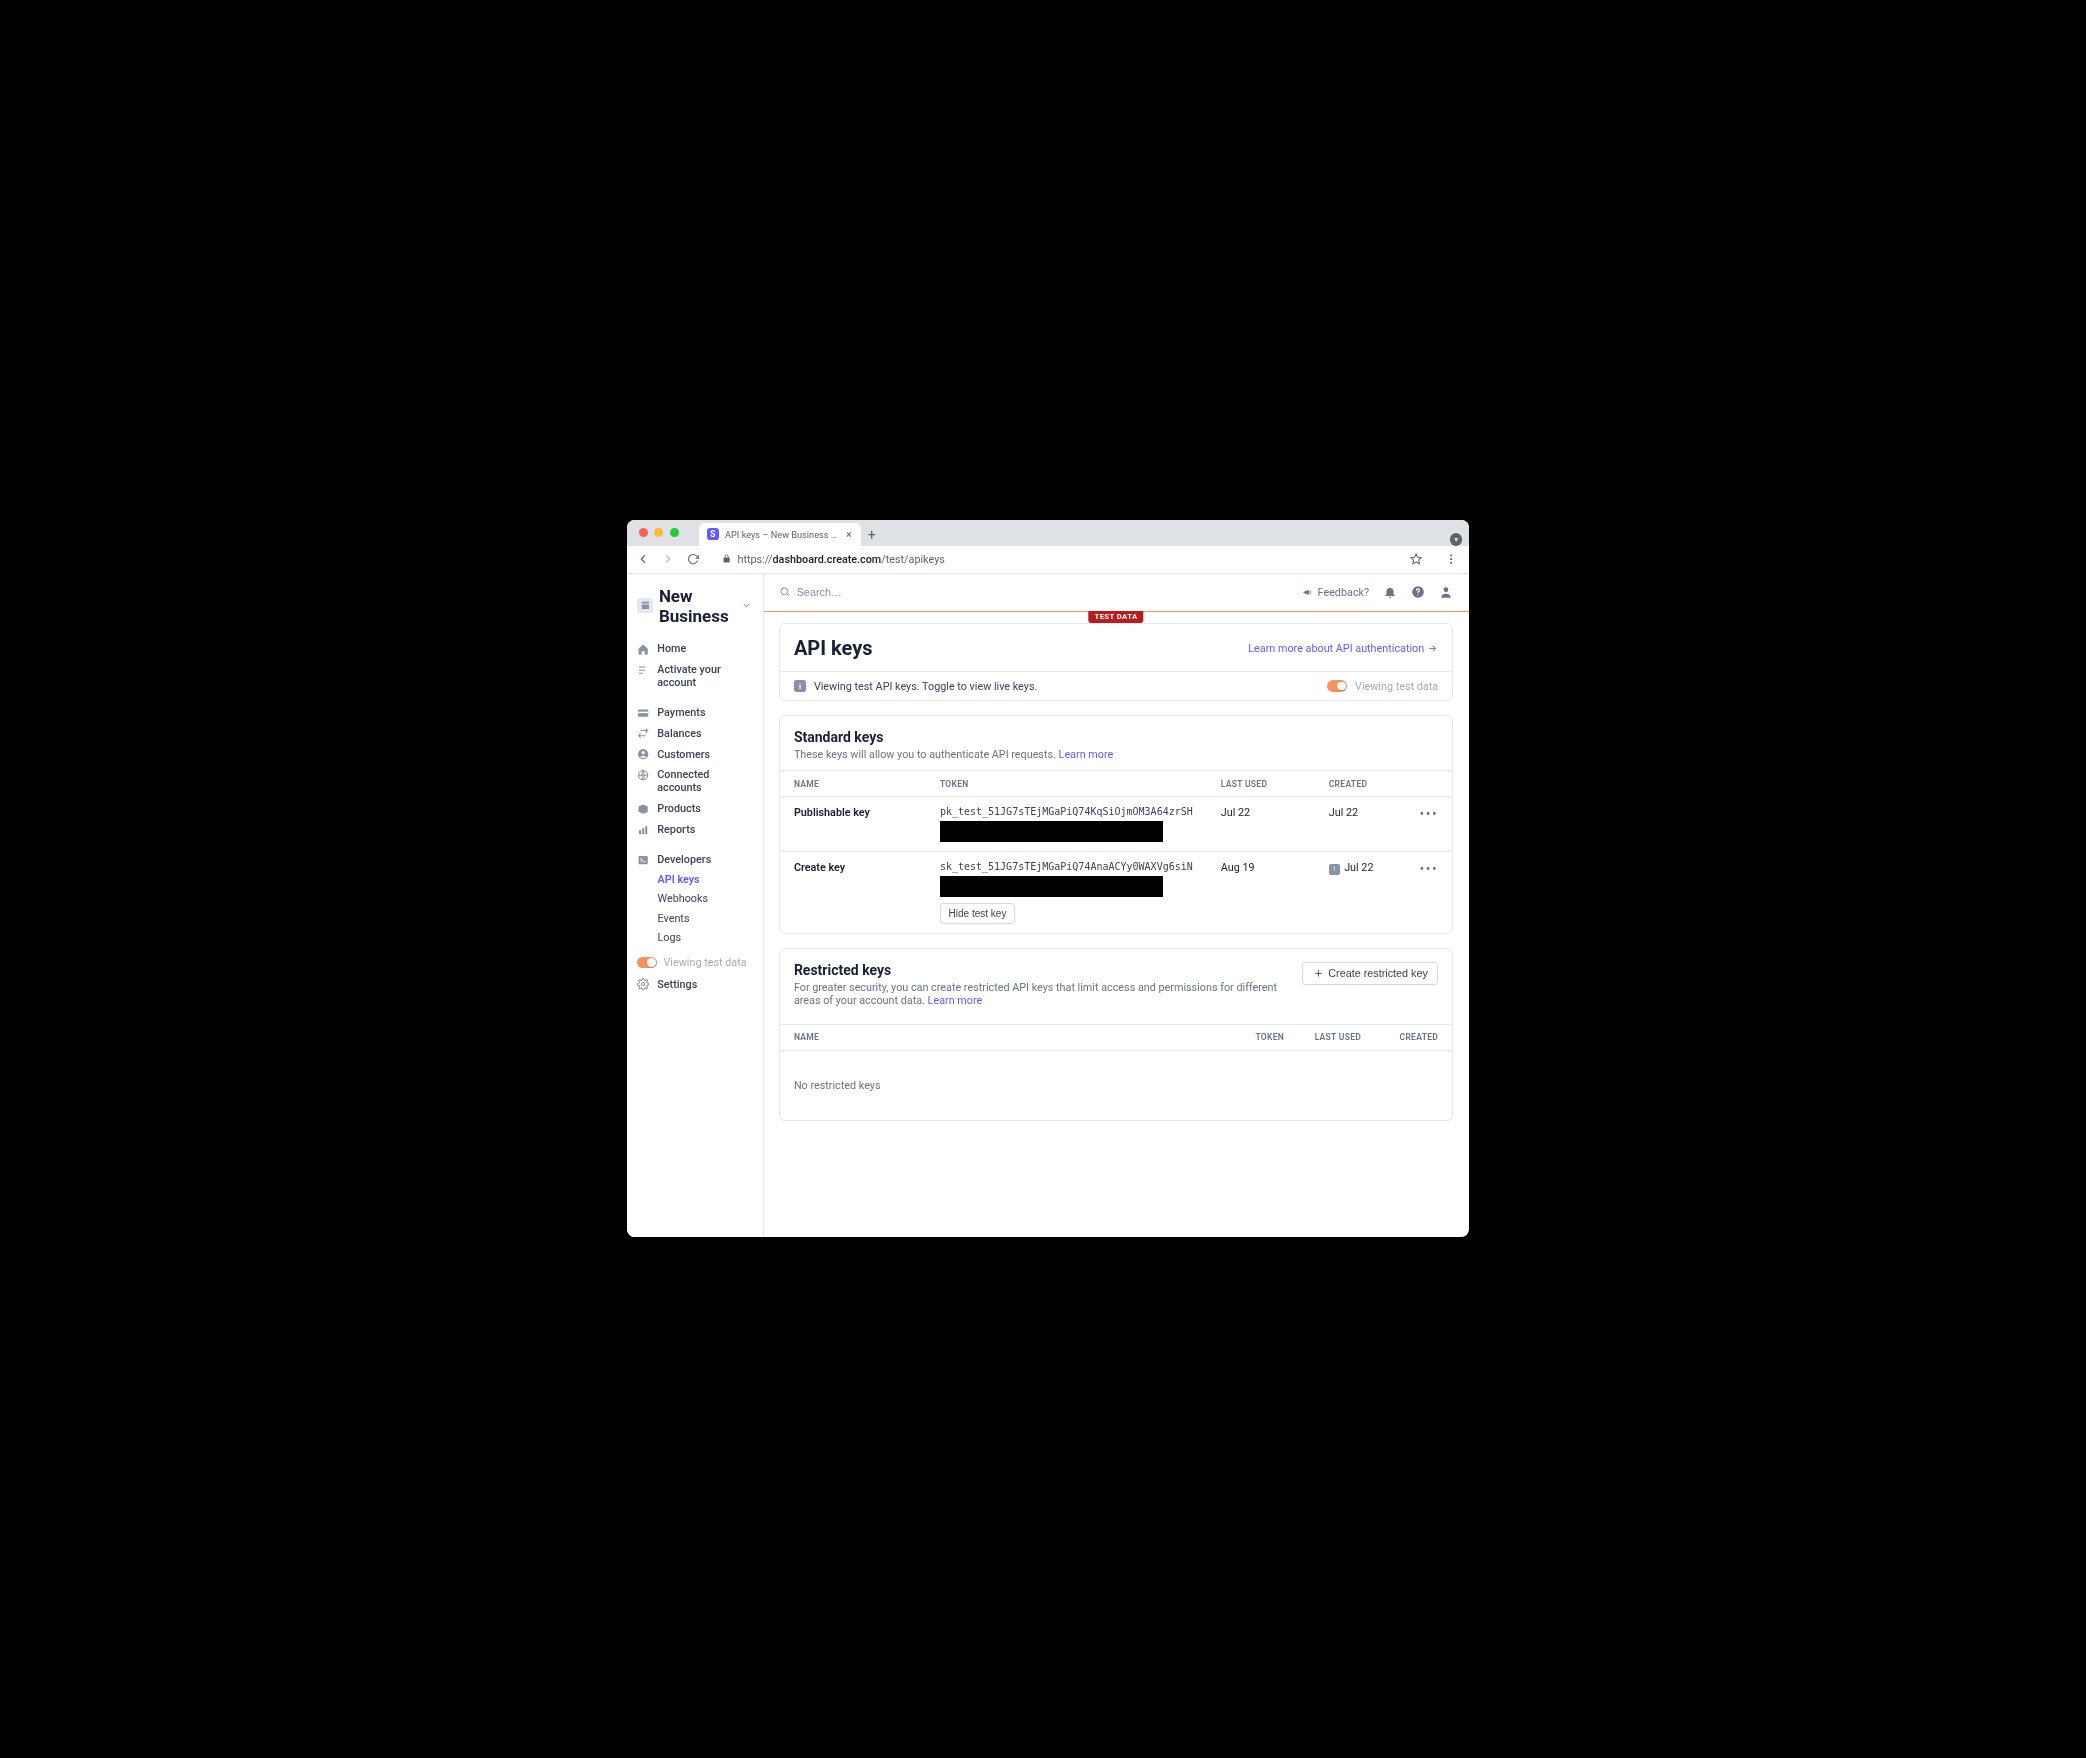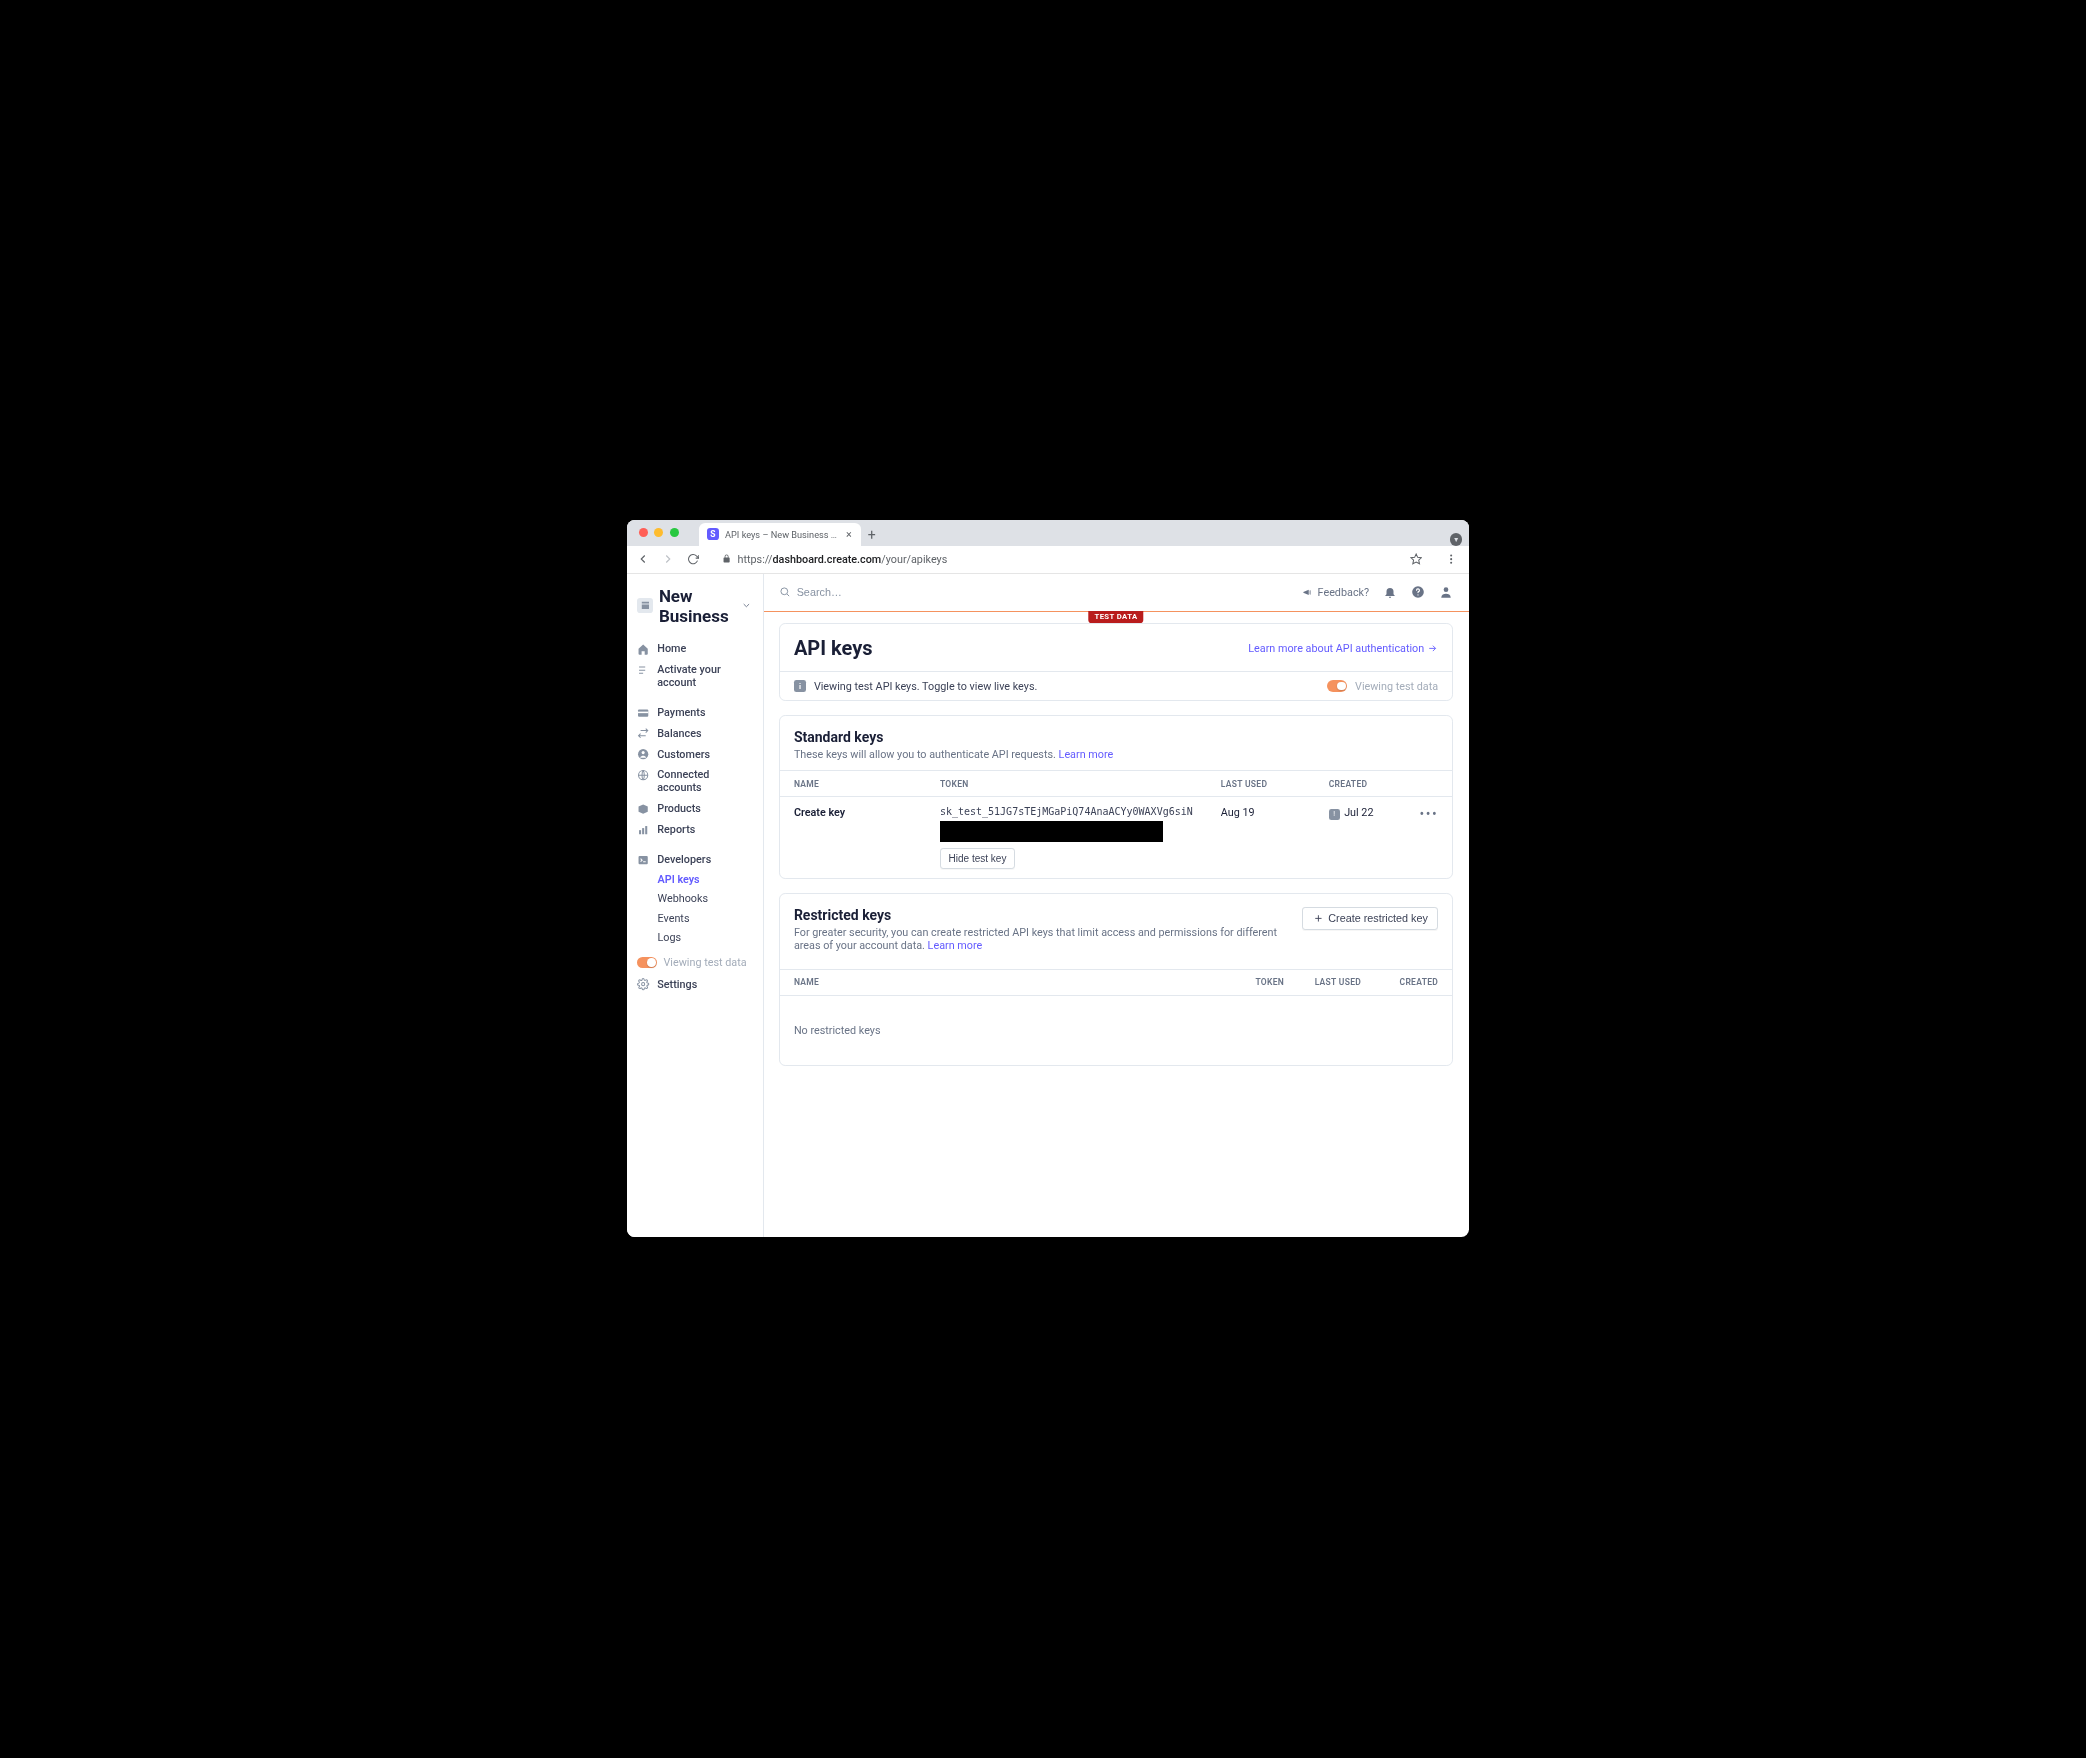--- a/index.html
+++ b/index.html
@@ -210,21 +210,21 @@
             <path d="M20.49 15a9 9 0 1 1-2.12-9.36L23 10"></path>
           </svg>
     </div>
     <div class="url-box">
       <span class="lock-ic">
         <svg width="9.2" height="9.2" viewBox="0 0 24 24" fill="currentColor">
               <path d="M12 1a5 5 0 0 0-5 5v3H6a2 2 0 0 0-2 2v9a2 2 0 0 0 2 2h12a2 2 0 0 0 2-2v-9a2 2 0 0 0-2-2h-1V6a5 5 0 0 0-5-5zm-3 5a3 3 0 1 1 6 0v3H9V6z"></path>
             </svg>
       </span>
       <span class="url-text">
-        <span class="dim">https://</span><span class="bold">dashboard.create.com</span><span class="dim">/your/apikeys</span>
+        <span class="dim">https://</span><span class="bold">dashboard.create.com</span><span class="dim">/test/apikeys</span>
       </span>
       <span class="star-ic">
         <svg width="12.3" height="12.3" viewBox="0 0 24 24" fill="none" stroke="currentColor" stroke-width="2">
               <polygon points="12 2 15 8.5 22 9.3 17 14 18.5 21 12 17.5 5.5 21 7 14 2 9.3 9 8.5 12 2"></polygon>
             </svg>
       </span>
     </div>
     <div class="menu-dots">
       <svg width="12.3" height="12.3" viewBox="0 0 24 24" fill="currentColor">
             <circle cx="12" cy="5" r="2"></circle>
@@ -440,20 +440,30 @@
             <thead>
               <tr>
                 <th style="width:146px">NAME</th>
                 <th style="width:262px">TOKEN</th>
                 <th style="width:108px">LAST USED</th>
                 <th>CREATED</th>
                 <th style="width:31px"></th>
               </tr>
             </thead>
             <tbody>
+              <tr>
+                <td class="key-name">Publishable key</td>
+                <td>
+                  <div class="token-cell">pk_test_51JG7sTEjMGaPiQ74KqSiOjmOM3A64zrSH</div>
+                  <div class="redact"></div>
+                </td>
+                <td>Jul 22</td>
+                <td>Jul 22</td>
+                <td style="text-align:right"><span class="more-ic">•••</span></td>
+              </tr>
               <tr class="lastrow">
                 <td class="key-name">Create key</td>
                 <td>
                   <div class="token-cell">sk_test_51JG7sTEjMGaPiQ74AnaACYy0WAXVg6siN</div>
                   <div class="redact"></div>
                   <button class="hide-btn">Hide test key</button>
                 </td>
                 <td>Aug 19</td>
                 <td>
                   <span class="sq-mini">!</span><span>Jul 22</span>

